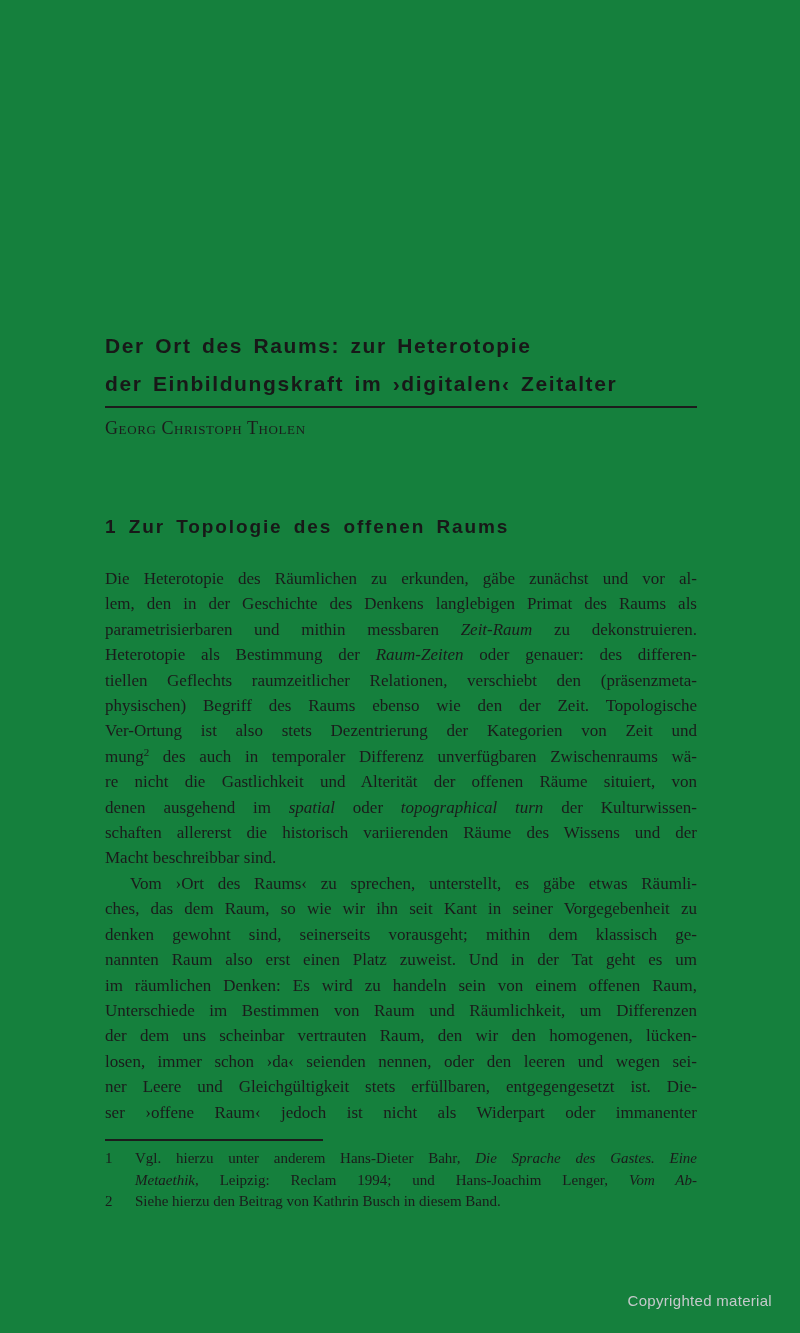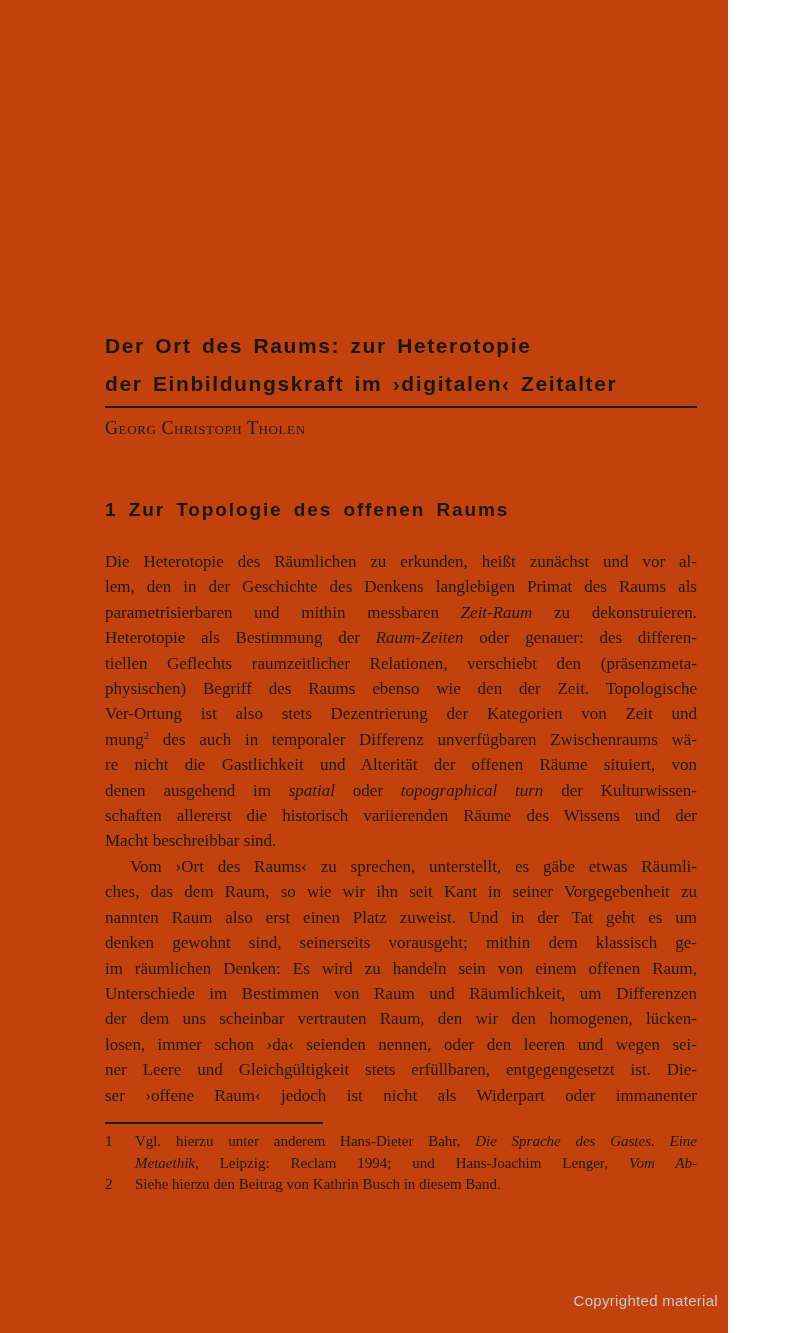--- a/index.html
+++ b/index.html
@@ -1,20 +1,20 @@
 <!DOCTYPE html>
 <html><head>
 <meta charset="utf-8">
 <style>
   html, body { margin: 0; padding: 0; background: #ffffff; }
   .page {
     position: relative;
-    width: 728px;
+    width: 800px;
     height: 1333px;
-    background: #c2410c;
+    background: #15803d;
     overflow: hidden;
     color: #1e1e1e;
   }
   .content {
     margin-left: 105px;
     width: 592px;
   }
   
   .chapter-title {
     margin: 0;
@@ -38,21 +38,21 @@
     margin-top: 8px;
     font-family: "Liberation Serif", serif;
     font-variant: small-caps;
     font-size: 18px;
     line-height: 24px;
     letter-spacing: 0.6px;
     color: #1c1c1c;
   }
   
   .section-heading {
-    margin: 56px 0 0 0;
+    margin: 73px 0 0 0;
     font-family: "Liberation Sans", sans-serif;
     font-weight: bold;
     font-size: 19px;
     line-height: 27px;
     letter-spacing: 1.9px;
     word-spacing: 4px;
     white-space: nowrap;
     color: #181818;
   }
   
@@ -91,21 +91,21 @@
     line-height: 21.6px;
     color: #1b1b1b;
   }
   .fn-row { display: flex; }
   .fn-num { width: 30px; flex: none; }
   .fn-lines { width: 562px; flex: none; }
   
   .watermark {
     position: absolute;
     top: 1292px;
-    right: 10px;
+    right: 28px;
     font-family: "Liberation Sans", sans-serif;
     font-size: 15px;
     letter-spacing: 0.3px;
   }
 </style>
 </head>
 <body>
 
 <div class="page">
   <div class="content">
@@ -116,38 +116,38 @@
     </h1>
 
     <hr class="title-rule">
 
     <div class="author">Georg Christoph Tholen</div>
 
     <h2 class="section-heading">1 Zur Topologie des offenen Raums</h2>
 
     <div class="body-text">
         <div class="para">
-          <div class="line"><span>Die Heterotopie des Räumlichen zu erkunden, heißt zunächst und vor al-</span></div>
+          <div class="line"><span>Die Heterotopie des Räumlichen zu erkunden, gäbe zunächst und vor al-</span></div>
           <div class="line"><span>lem, den in der Geschichte des Denkens langlebigen Primat des Raums als</span></div>
           <div class="line"><span>parametrisierbaren und mithin messbaren </span><span class="it">Zeit-Raum</span><span> zu dekonstruieren.</span></div>
           <div class="line"><span>Heterotopie als Bestimmung der </span><span class="it">Raum-Zeiten</span><span> oder genauer: des differen-</span></div>
           <div class="line"><span>tiellen Geflechts raumzeitlicher Relationen, verschiebt den (präsenzmeta-</span></div>
           <div class="line"><span>physischen) Begriff des Raums ebenso wie den der Zeit. Topologische</span></div>
           <div class="line"><span>Ver-Ortung ist also stets Dezentrierung der Kategorien von Zeit und</span></div>
           <div class="line"><span>mung</span><sup>2</sup><span> des auch in temporaler Differenz unverfügbaren Zwischenraums wä-</span></div>
           <div class="line"><span>re nicht die Gastlichkeit und Alterität der offenen Räume situiert, von</span></div>
           <div class="line"><span>denen ausgehend im </span><span class="it">spatial</span><span> oder </span><span class="it">topographical turn</span><span> der Kulturwissen-</span></div>
           <div class="line"><span>schaften allererst die historisch variierenden Räume des Wissens und der</span></div>
           <div class="line flush"><span>Macht beschreibbar sind.</span></div>
         </div>
         <div class="para">
           <div class="line indent"><span>Vom ›Ort des Raums‹ zu sprechen, unterstellt, es gäbe etwas Räumli-</span></div>
           <div class="line"><span>ches, das dem Raum, so wie wir ihn seit Kant in seiner Vorgegebenheit zu</span></div>
+          <div class="line"><span>denken gewohnt sind, seinerseits vorausgeht; mithin dem klassisch ge-</span></div>
           <div class="line"><span>nannten Raum also erst einen Platz zuweist. Und in der Tat geht es um</span></div>
-          <div class="line"><span>denken gewohnt sind, seinerseits vorausgeht; mithin dem klassisch ge-</span></div>
           <div class="line"><span>im räumlichen Denken: Es wird zu handeln sein von einem offenen Raum,</span></div>
           <div class="line"><span>Unterschiede im Bestimmen von Raum und Räumlichkeit, um Differenzen</span></div>
           <div class="line"><span>der dem uns scheinbar vertrauten Raum, den wir den homogenen, lücken-</span></div>
           <div class="line"><span>losen, immer schon ›da‹ seienden nennen, oder den leeren und wegen sei-</span></div>
           <div class="line"><span>ner Leere und Gleichgültigkeit stets erfüllbaren, entgegengesetzt ist. Die-</span></div>
           <div class="line"><span>ser ›offene Raum‹ jedoch ist nicht als Widerpart oder immanenter</span></div>
         </div>
       </div>
 
     <hr class="fn-rule">

